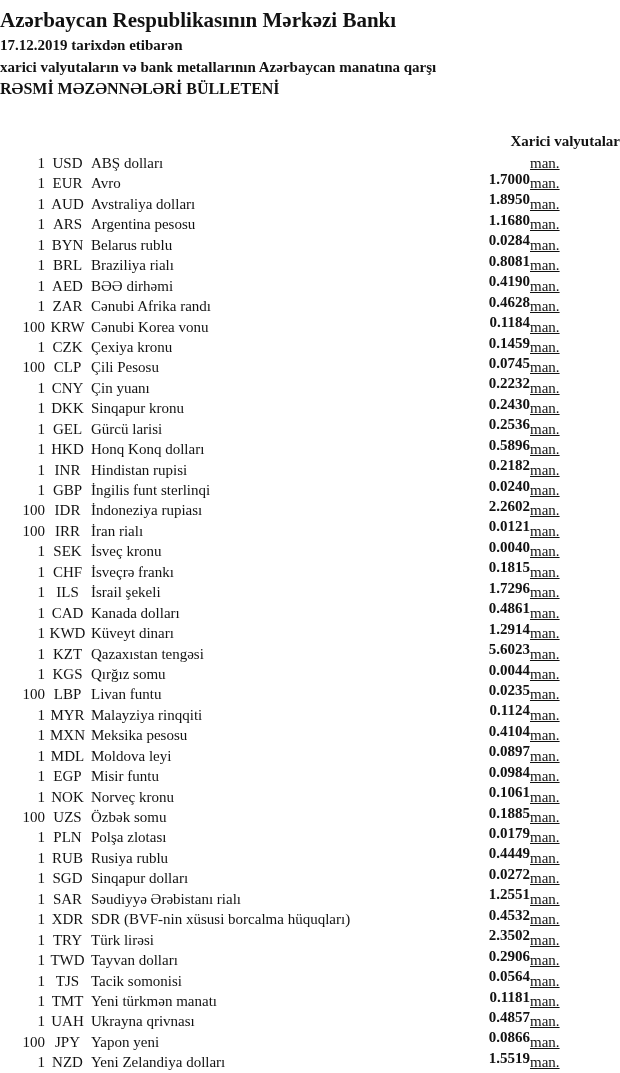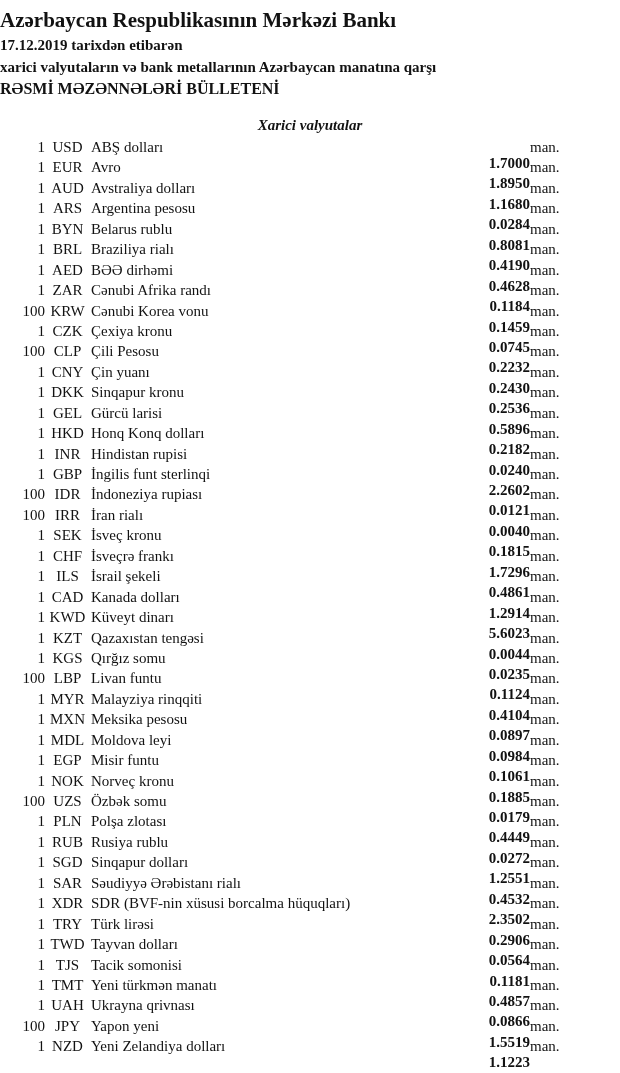--- a/index.html
+++ b/index.html
@@ -34,26 +34,25 @@
     font-size: 15px;
     font-weight: bold;
     line-height: 22px;
   }
   .doc-bulletin {
     font-size: 16px;
     font-weight: bold;
     line-height: 22px;
   }
   .section-title {
-    text-align: center;
+    text-align: right;
     font-size: 15px;
     font-weight: bold;
     line-height: 20px;
-    margin-top: 15px;
-    font-style: italic;
+    margin-top: 31px;
   }
   .rates-table {
     margin-top: 2px;
   }
   .row {
     display: flex;
     height: 20.45px;
     line-height: 20.45px;
     font-size: 15px;
     white-space: nowrap;
@@ -81,20 +80,21 @@
     font-weight: bold;
     flex: 0 0 auto;
     margin-top: 16px;
   }
   .cell.unit {
     width: 90px;
     box-sizing: border-box;
     padding-left: 0;
     text-align: left;
     flex: 0 0 auto;
+    text-decoration: underline;
   }
 </style>
 </head>
 <body>
 
 <div class="page">
   <div class="doc-header">
     <div class="doc-title">Azərbaycan Respublikasının Mərkəzi Bankı</div>
     <div class="doc-dateline">17.12.2019 tarixdən etibarən</div>
     <div class="doc-subtitle">xarici valyutaların və bank metallarının Azərbaycan manatına qarşı</div>

